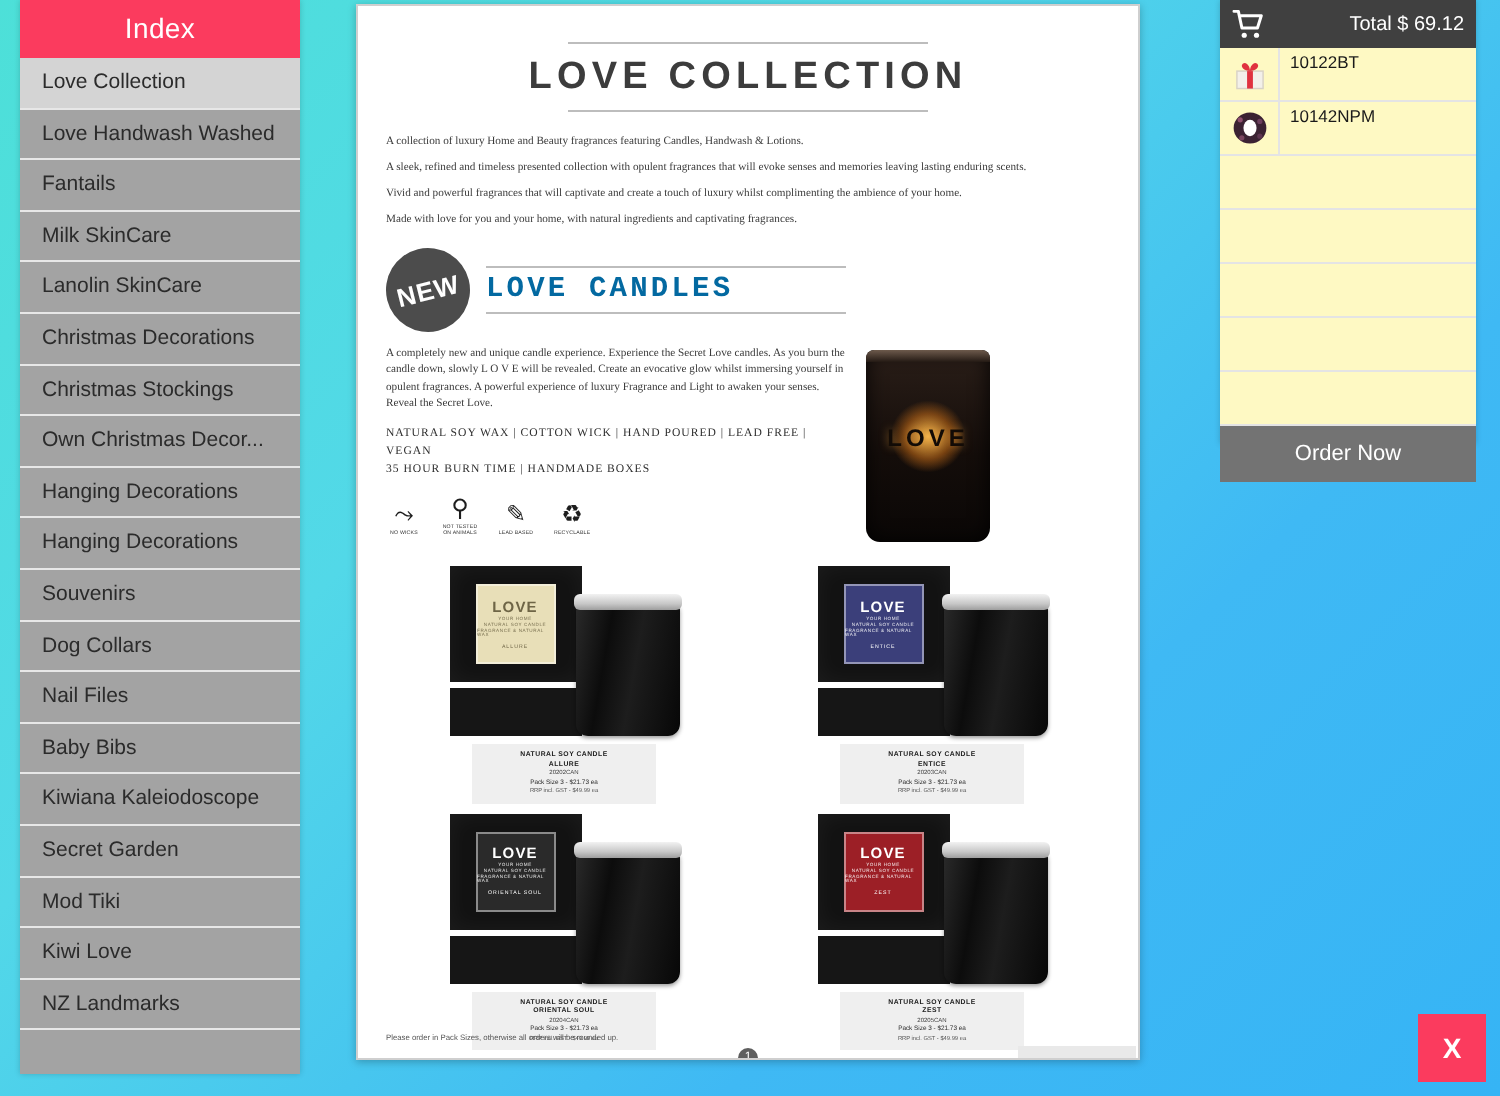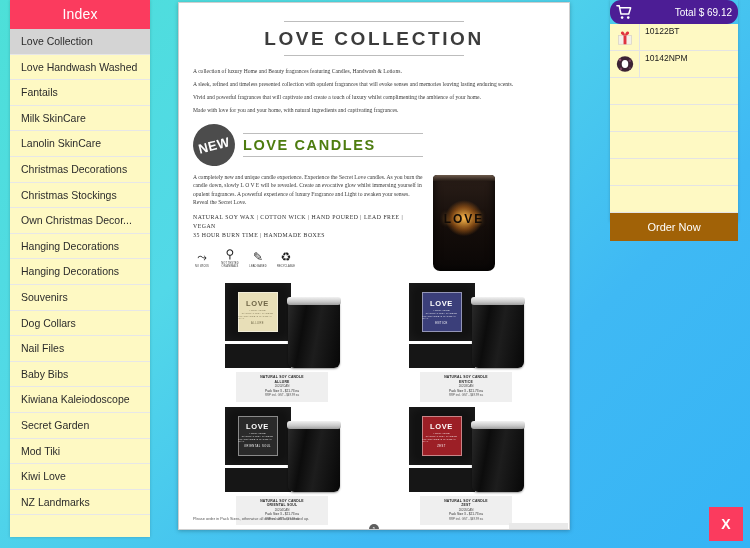--- a/index.html
+++ b/index.html
@@ -9,21 +9,21 @@
     overflow: hidden;
   }
   body {
     background: linear-gradient(135deg, #4de0d8 0%, #52d8e8 35%, #3fb9f4 70%, #36b4f5 100%);
     position: relative;
   }
 
   
   #sidebar {
     position: absolute; left: 10px; top: 0; width: 140px; height: 537px;
-    background: #fef9c3;
+    background: #a3a3a3;
     display: flex; flex-direction: column;
     box-shadow: 0 0 3px rgba(0,0,0,.18);
   }
   #index-header {
     background: #fb3b5e; color: #fff;
     font-size: 14px; text-align: center;
     padding: 6px 0 7px; letter-spacing: .2px;
     flex: 0 0 auto;
   }
   #index-list { flex: 1 1 auto; overflow: hidden; }
@@ -65,21 +65,21 @@
     width: 42px; height: 42px; border-radius: 50%;
     background: #4c4c4c; color: #fff;
     display: flex; align-items: center; justify-content: center;
     font-size: 13px; font-weight: bold; letter-spacing: .5px;
     transform: rotate(-14deg); flex: 0 0 auto;
   }
   #new-head { margin-left: 8px; flex: 1 1 auto; max-width: 180px; }
   #new-head .rule { width: 100%; }
   #love-candles {
     font-size: 14.5px; font-weight: bold; letter-spacing: 1.6px;
-    color: #4d7c0f; padding: 3px 0 3px;
+    color: #0369a1; padding: 3px 0 3px; font-family: Liberation Mono, monospace;
   }
 
   #mid-section { display: flex; gap: 8px; align-items: flex-start; }
   #mid-text { width: 232px; }
   .spec-line {
     font-family: "Liberation Serif", serif;
     font-size: 5.8px; letter-spacing: .5px; color: #2f2f2f; line-height: 1.55;
     margin-top: 6px;
   }
   #eco-icons { display: flex; gap: 10px; margin-top: 8px; align-items: flex-end; }
@@ -167,37 +167,37 @@
     font-size: 11px; padding: 5px 12px 6px; border: 0;
   }
 
   
   #cart {
     position: absolute; left: 610px; top: 0; width: 128px; height: 222px;
     display: flex; flex-direction: column;
     box-shadow: 0 0 3px rgba(0,0,0,.18);
   }
   #cart-head {
-    background: #4c1d95; color: #fff; height: 24px;
-    display: flex; align-items: center; padding: 0 6px; flex: 0 0 auto; border-radius: 11px;
+    background: #404040; color: #fff; height: 24px;
+    display: flex; align-items: center; padding: 0 6px; flex: 0 0 auto;
   }
   #cart-icon svg { display: block; }
   #cart-total { margin-left: auto; font-size: 10px; }
   #cart-list { background: #fef9c3; flex: 1 1 auto; }
   .cart-row { display: flex; height: 27px; border-bottom: 1px solid #e4e4e4; }
   .cart-row.empty { height: 27px; }
   .thumb {
     width: 30px; display: flex; align-items: center; justify-content: center;
     border-right: 1px solid #e4e4e4; flex: 0 0 auto;
   }
   .cart-meta { padding: 2px 0 0 5px; overflow: hidden; }
   .c-code { font-size: 8.5px; color: #1a1a1a; line-height: 11px; white-space: nowrap; }
   .c-qty { font-size: 7.5px; color: #333; line-height: 10px; margin-top: 18px; }
   #order-now {
-    background: #a16207; color: #fff; border: 0;
+    background: #737373; color: #fff; border: 0;
     height: 28px; font-size: 11px; flex: 0 0 auto;
   }
 
   
   #close-btn {
     position: absolute; right: 7px; bottom: 7px;
     width: 34px; height: 34px; background: #fb3b5e; color: #fff;
     border: 0; font-size: 14px; font-weight: bold;
   }
 </style>

